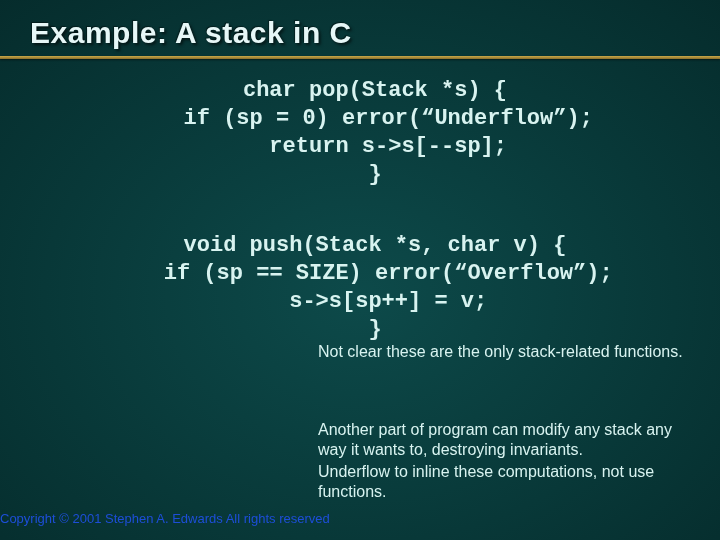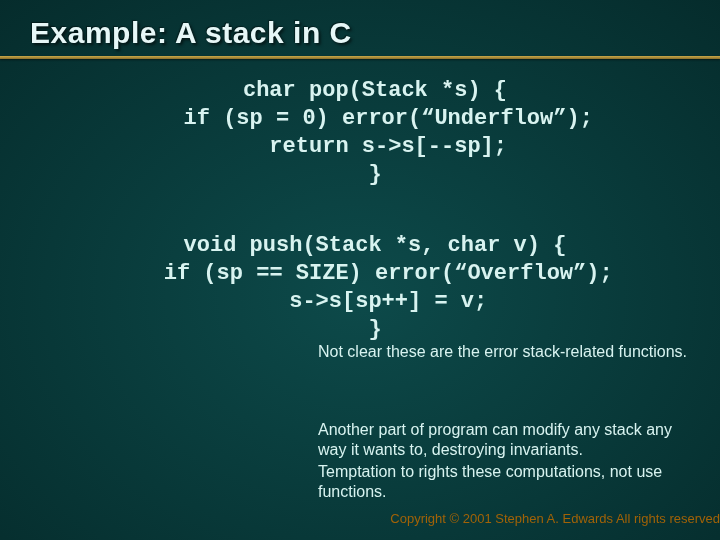--- a/index.html
+++ b/index.html
@@ -47,37 +47,37 @@
     white-space:normal;
     left:318px;
     right:28px;
   }
   .n1{top:342px}
   .n2{top:420px}
   .n3{top:462px}
   .copyright{
     position:absolute;
     bottom:14px;left:0;right:0;
-    text-align:right;
+    text-align:left;
     font-size:13px;
-    color:#a16207;
+    color:#1d4ed8;
   }
 </style>
 </head>
 <body>
 
 <div class="title">Example: A stack in C</div>
 <div class="rule"></div>
 
 <div class="code">char pop(Stack *s) {
   if (sp = 0) error(“Underflow”);
   return s-&gt;s[--sp];
 }</div>
 <div class="code code2">void push(Stack *s, char v) {
   if (sp == SIZE) error(“Overflow”);
   s-&gt;s[sp++] = v;
 }</div>
 
-<div class="note n1">Not clear these are the error stack-related functions.</div>
+<div class="note n1">Not clear these are the only stack-related functions.</div>
 <div class="note n2">Another part of program can modify any stack any way it wants to, destroying invariants.</div>
-<div class="note n3">Temptation to rights these computations, not use functions.</div>
+<div class="note n3">Underflow to inline these computations, not use functions.</div>
 
 <div class="copyright">Copyright © 2001 Stephen A. Edwards  All rights reserved</div>
 
 </body></html>

